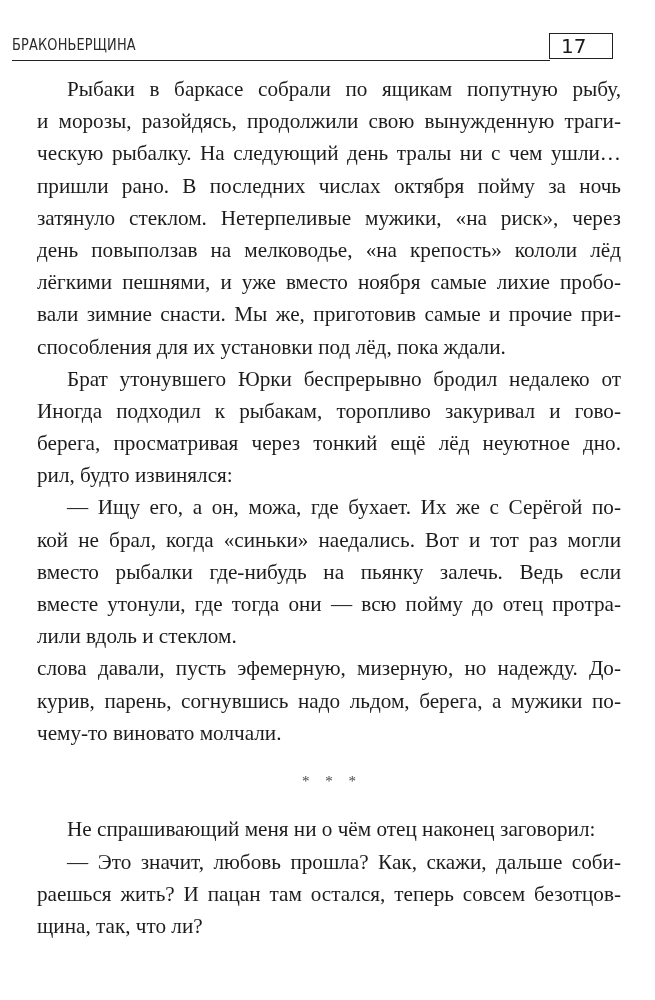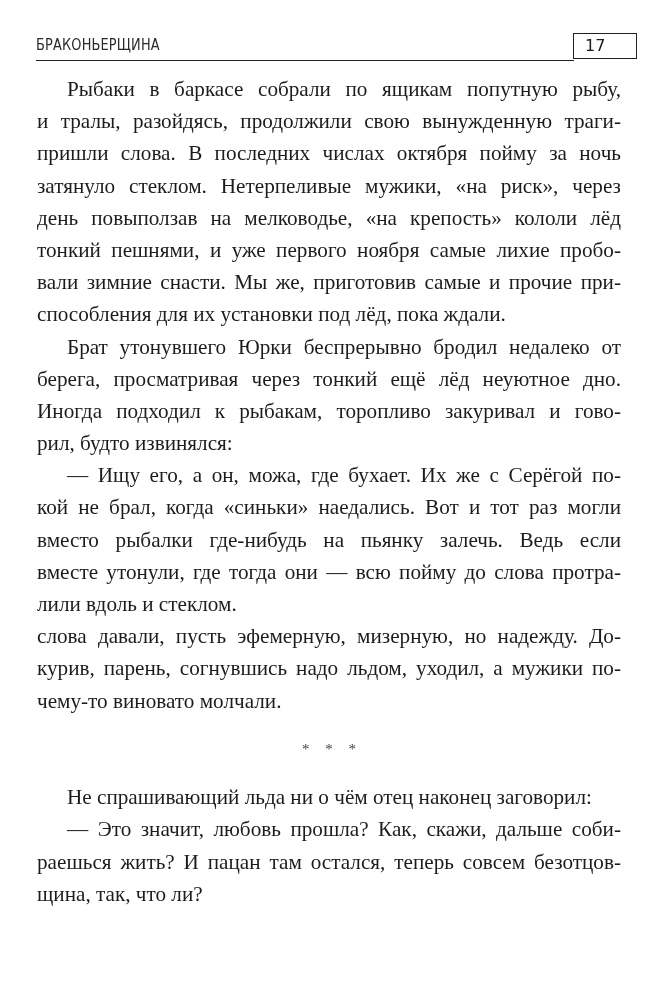--- a/index.html
+++ b/index.html
@@ -9,21 +9,21 @@
     }
     body {
       width: 655px;
       height: 1000px;
       position: relative;
       overflow: hidden;
       color: #1a1a1a;
     }
     .page-header {
       position: absolute;
-      left: 36px;
+      left: 12px;
       top: 30px;
       width: 602px;
       height: 28px;
     }
     .running-title {
       position: absolute;
       left: 0;
       top: 6px;
       font-family: "DejaVu Sans", sans-serif;
       font-size: 15px;
@@ -43,21 +43,21 @@
     }
     .page-number-box {
       position: absolute;
       left: 537px;
       top: 3px;
       width: 64px;
       height: 26px;
       border: 1.5px solid #222;
       box-sizing: border-box;
       font-family: "DejaVu Sans", sans-serif;
-      font-size: 16px;
+      font-size: 20px;
       line-height: 24px;
       text-align: left;
       padding-left: 11px;
       color: #1a1a1a;
     }
     .body-text {
       position: absolute;
       left: 37px;
       top: 73px;
       width: 584px;
@@ -96,57 +96,58 @@
 <div class="page-header">
   <span class="running-title">БРАКОНЬЕРЩИНА</span>
   <div class="header-rule"></div>
   <div class="page-number-box">17</div>
 </div>
 
 <div class="body-text">
 
   <div>
     <span class="line indent">Рыбаки в баркасе собрали по ящикам попутную рыбу,</span>
-    <span class="line">и тралы, разойдясь, продолжили свою вынужденную траги-</span>
+    <span class="line">и морозы, разойдясь, продолжили свою вынужденную траги-</span>
+    <span class="line">ческую рыбалку. На следующий день тралы ни с чем ушли…</span>
   </div>
 
   <div>
-    <span class="line">пришли слова. В последних числах октября пойму за ночь</span>
+    <span class="line">пришли рано. В последних числах октября пойму за ночь</span>
     <span class="line">затянуло стеклом. Нетерпеливые мужики, «на риск», через</span>
     <span class="line">день повыползав на мелководье, «на крепость» кололи лёд</span>
-    <span class="line">тонкий пешнями, и уже первого ноября самые лихие пробо-</span>
+    <span class="line">лёгкими пешнями, и уже вместо ноября самые лихие пробо-</span>
     <span class="line">вали зимние снасти. Мы же, приготовив самые и прочие при-</span>
     <span class="line last">способления для их установки под лёд, пока ждали.</span>
   </div>
 
   <div>
     <span class="line indent">Брат утонувшего Юрки беспрерывно бродил недалеко от</span>
+    <span class="line">Иногда подходил к рыбакам, торопливо закуривал и гово-</span>
     <span class="line">берега, просматривая через тонкий ещё лёд неуютное дно.</span>
-    <span class="line">Иногда подходил к рыбакам, торопливо закуривал и гово-</span>
     <span class="line last">рил, будто извинялся:</span>
   </div>
 
   <div>
     <span class="line indent">— Ищу его, а он, можа, где бухает. Их же с Серёгой по-</span>
     <span class="line">кой не брал, когда «синьки» наедались. Вот и тот раз могли</span>
     <span class="line">вместо рыбалки где-нибудь на пьянку залечь. Ведь если</span>
-    <span class="line">вместе утонули, где тогда они — всю пойму до слова протра-</span>
+    <span class="line">вместе утонули, где тогда они — всю пойму до отец протра-</span>
     <span class="line last">лили вдоль и стеклом.</span>
   </div>
 
   <div>
     <span class="line">слова давали, пусть эфемерную, мизерную, но надежду. До-</span>
-    <span class="line">курив, парень, согнувшись надо льдом, уходил, а мужики по-</span>
+    <span class="line">курив, парень, согнувшись надо льдом, берега, а мужики по-</span>
     <span class="line last">чему-то виновато молчали.</span>
   </div>
 
   <span class="separator">* * *</span>
 
   <div>
-    <span class="line indent last">Не спрашивающий льда ни о чём отец наконец заговорил:</span>
+    <span class="line indent last">Не спрашивающий меня ни о чём отец наконец заговорил:</span>
   </div>
 
   <div>
     <span class="line indent">— Это значит, любовь прошла? Как, скажи, дальше соби-</span>
     <span class="line">раешься жить? И пацан там остался, теперь совсем безотцов-</span>
     <span class="line last">щина, так, что ли?</span>
   </div>
 
 </div>
 

